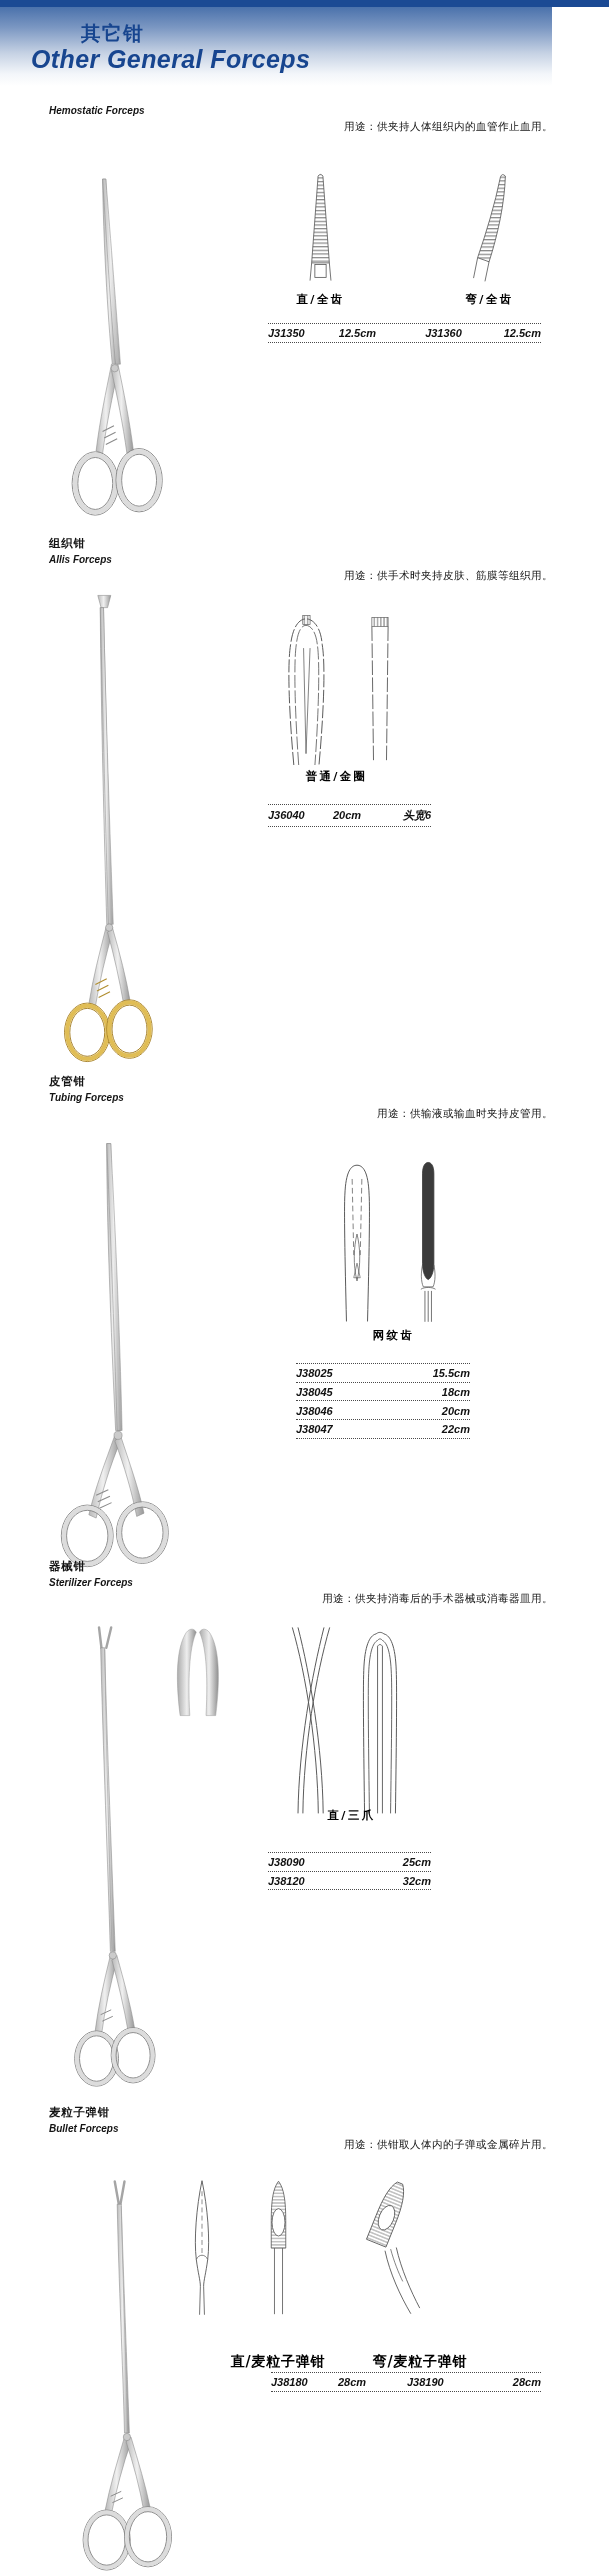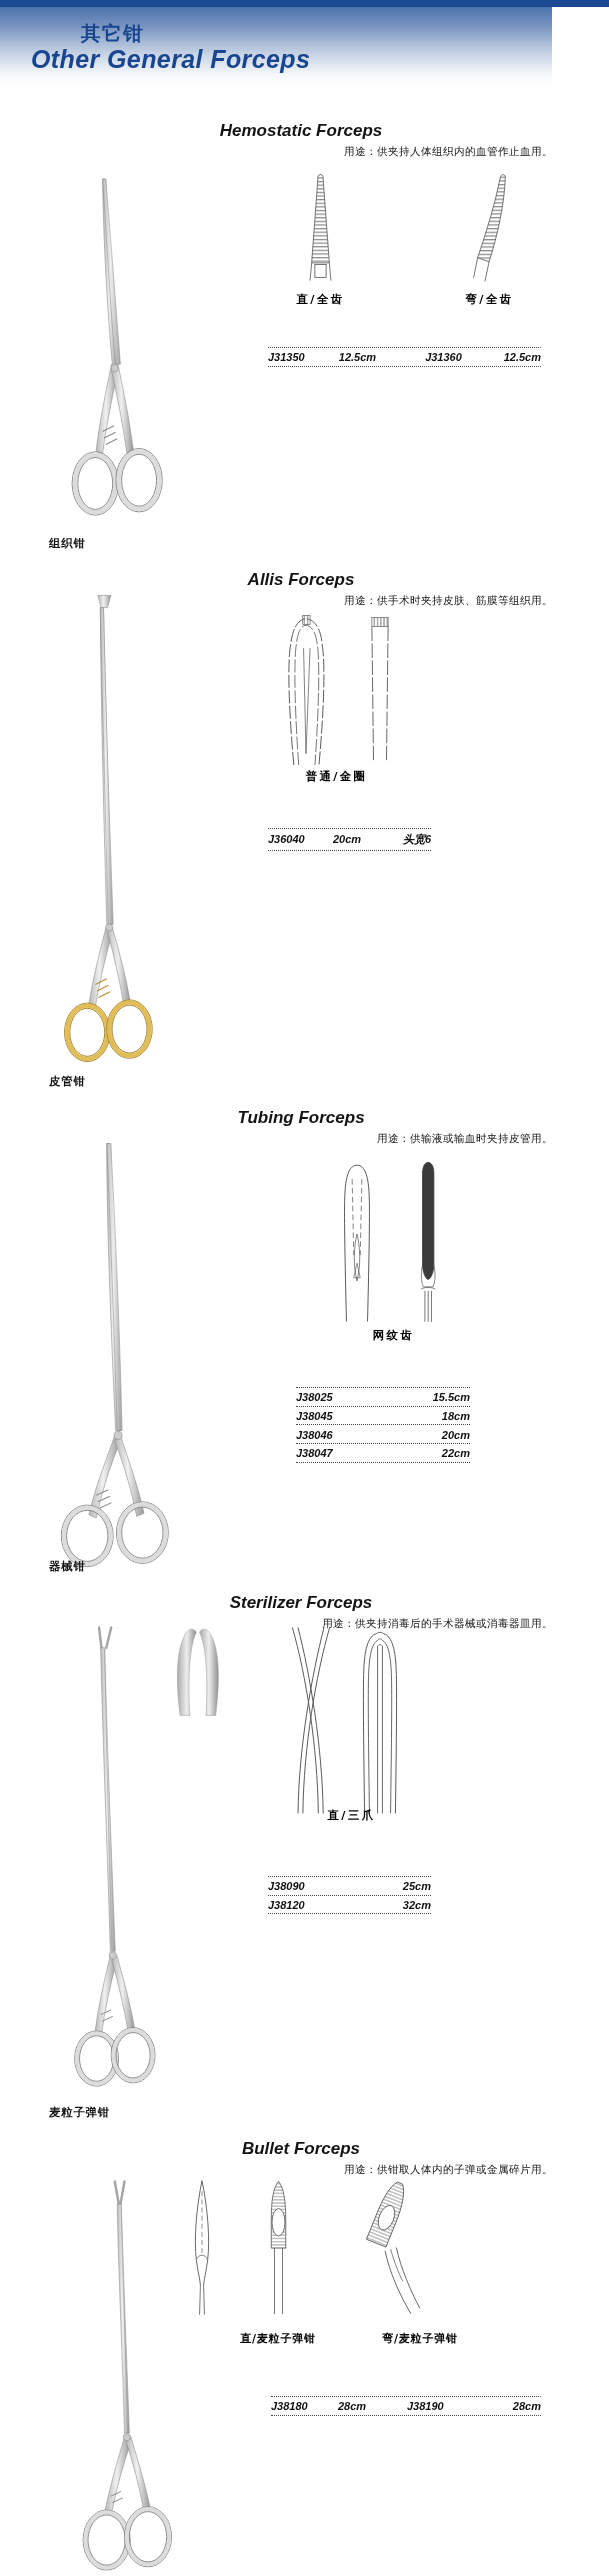--- a/index.html
+++ b/index.html
@@ -11,35 +11,35 @@
             background:linear-gradient(180deg,#3a65a4 0%,#7b97c2 32%,#c6d2e4 62%,#f3f6fa 86%,#ffffff 100%); }
   .header-topbar { position:absolute; left:0; top:0; width:609px; height:7.3px; background:#1b4a94; }
   .title-zh { position:absolute; left:81px; top:19.5px; margin:0; font-size:19.5px; font-weight:bold;
               letter-spacing:1.6px; color:#17458f; }
   .title-en { position:absolute; left:31px; top:45px; margin:0; font-size:25px; font-weight:bold;
               font-style:italic; color:#17458f; letter-spacing:0.4px; }
 
   
   .sec-head { position:absolute; left:49px; width:504px; }
   .sec-zh { font-size:11.4px; font-weight:bold; color:#141414; letter-spacing:0.8px; }
-  .sec-en { font-size:17px; font-weight:bold; font-style:italic; color:#141414; margin-top:19px;text-align:center; }
+  .sec-en { font-size:10px; font-weight:bold; font-style:italic; color:#141414; margin-top:3px; }
   .sec-usage { font-size:10.6px; color:#141414; margin-top:4.1px; letter-spacing:0.4px;text-align:right; }
 
   
   .illus { position:absolute; }
   .illus svg { display:block; }
 
   
   .tip-label { position:absolute; font-family:"DejaVu Serif", serif; font-weight:bold;
                font-size:11.4px; color:#000; letter-spacing:2.4px; text-align:center; }
-  .tip-label.small { font-size:11px; letter-spacing:0.8px; }
+  .tip-label.small { font-size:14px; letter-spacing:0.8px;margin-top:22px; }
 
   
   .ptable { position:absolute; font-style:italic; font-weight:bold; font-size:11px; color:#111;
-            border-bottom:0.8px dotted #4a4a4a;margin-top:24px; }
+            border-bottom:0.8px dotted #4a4a4a; }
   .ptable .row { display:flex; border-top:0.8px dotted #4a4a4a; padding:3.3px 0 2.4px 0; align-items:baseline; }
   .c  { display:inline-block; white-space:nowrap; }
   .w82  { width:67px; }  .w80 { width:65px; }  .w85 { width:69px; }
   .w90  { width:73px; }  .w100 { width:81px; } .w110 { width:89px; }
   .flexr { flex:1; text-align:right; }
   .flexl { flex:1; text-align:left; }
 </style>
 </head>
 <body>
 

